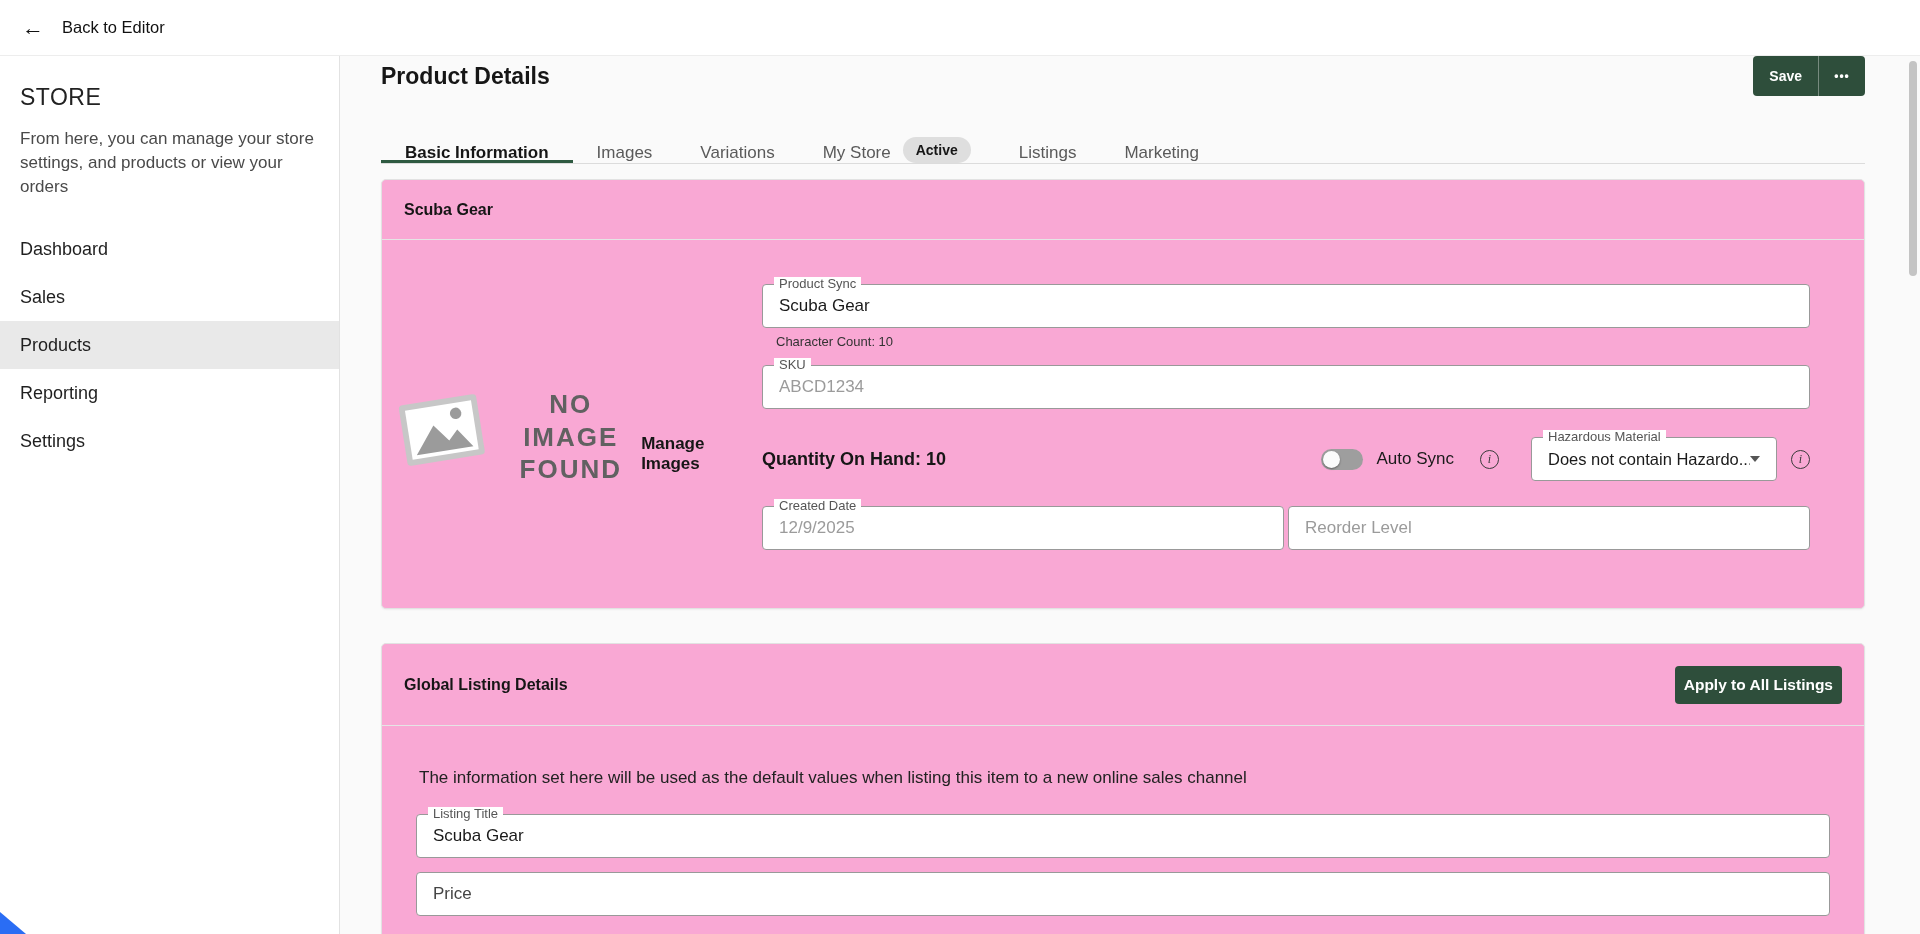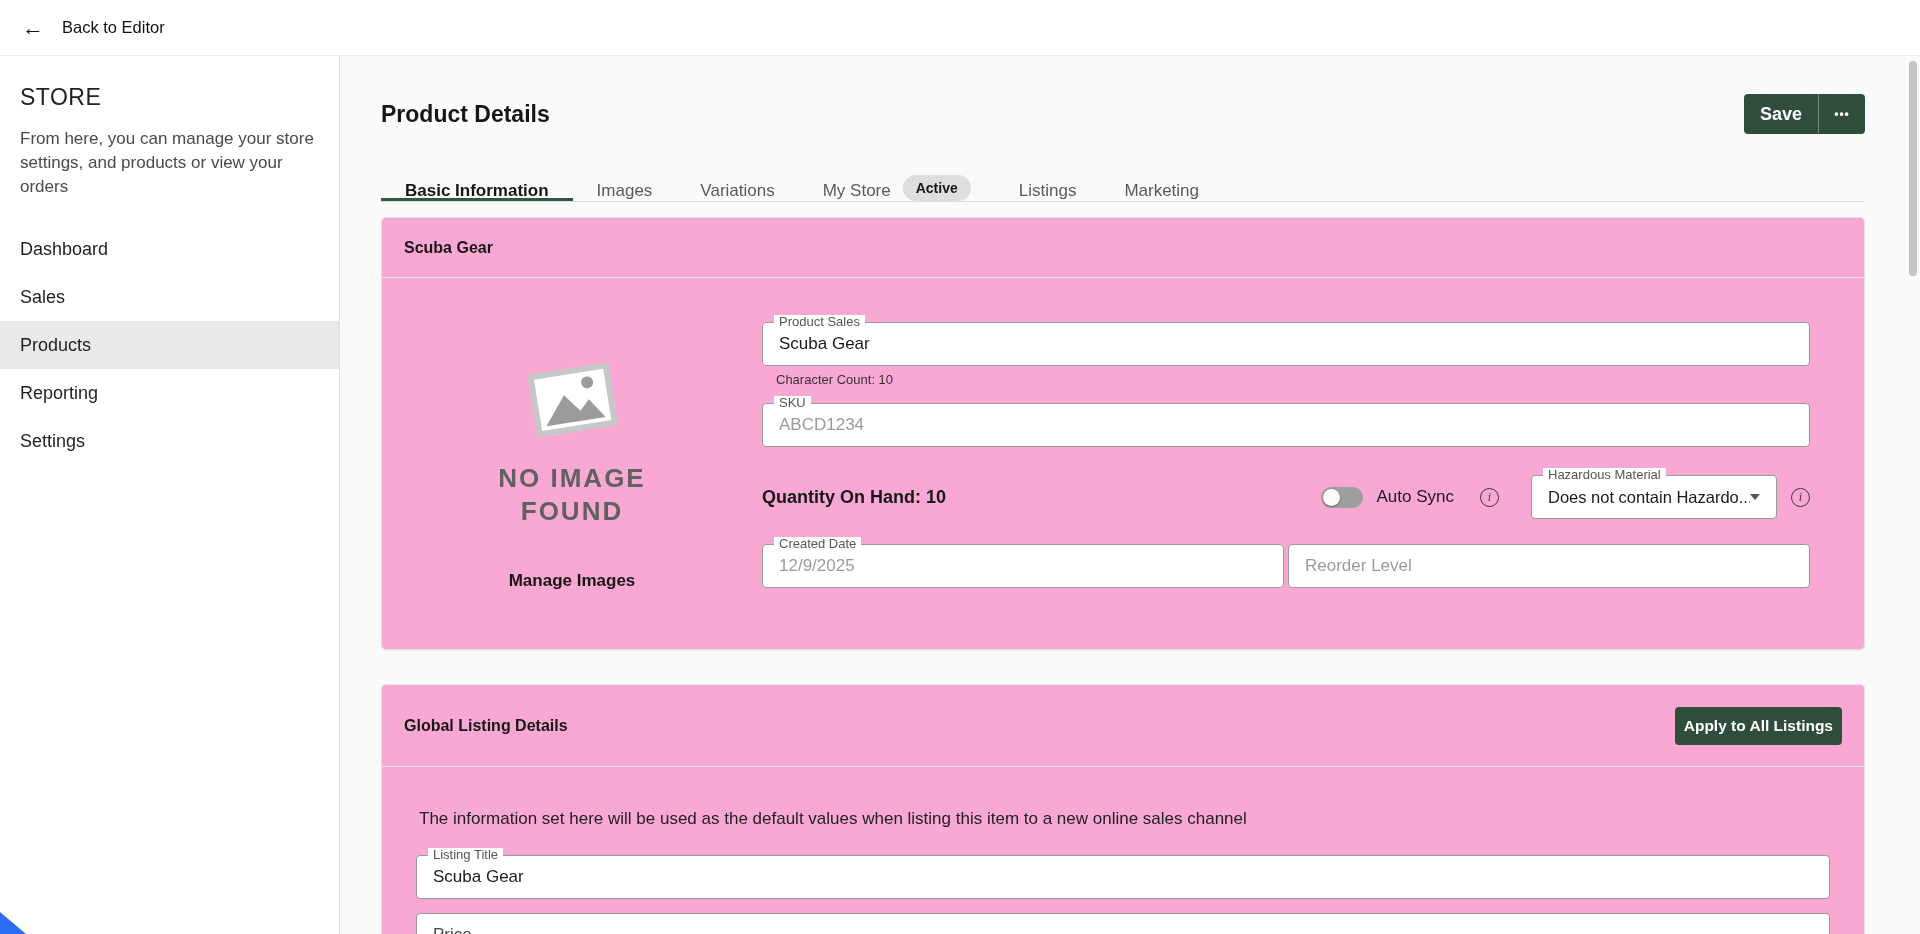--- a/index.html
+++ b/index.html
@@ -15,42 +15,42 @@
   .sidebar{position:absolute;top:56px;left:0;width:340px;bottom:0;background:#fff;border-right:1px solid #e2e2e2;z-index:4}
   .sidebar-head{padding:28px 20px 0 20px}
   .sidebar-title{font-size:23px;font-weight:500;letter-spacing:.5px;color:#222}
   .sidebar-desc{margin-top:16px;font-size:17px;line-height:1.42;color:#4a4a4a;max-width:305px}
   .nav{margin-top:26px}
   .nav-item{height:48px;display:flex;align-items:center;padding-left:20px;font-size:18px;color:#1f1f1f;cursor:pointer}
   .nav-item.active{background:#e9e9e9}
 
   
   .main{position:absolute;left:341px;top:56px;right:0;bottom:0;background:#fafafa;padding:0 55px 0 40px;overflow:hidden}
-  .header-row{display:flex;align-items:center;margin-top:38px}
+  .header-row{display:flex;align-items:center;}
   .page-title{font-size:23px;font-weight:700;color:#161616}
   .header-actions{margin-left:auto;display:flex}
   .btn-green{background:#2e4e3b;color:#fff;border:none;font-family:inherit;font-weight:700;cursor:pointer}
-  .btn-save{height:40px;padding:0 16px;font-size:18px;border-radius:4px 0 0 4px;border-right:1px solid rgba(255,255,255,.35)}
+  .btn-save{height:40px;padding:0 16px;font-size:14px;border-radius:4px 0 0 4px;border-right:1px solid rgba(255,255,255,.35)}
   .btn-more{height:40px;width:46px;border-radius:0 4px 4px 0;font-size:12px;letter-spacing:1px}
 
   
   .tabs{display:flex;align-items:stretch;height:46px;margin-top:22px;border-bottom:1px solid #dcdcdc}
   .tab{display:flex;align-items:flex-end;gap:12px;padding:0 24px;font-size:17px;color:#5a5a5a;cursor:pointer;white-space:nowrap}
   .tab.active{color:#161616;font-weight:700;box-shadow:inset 0 -3px 0 #2e5a41}
   .badge{background:#dedede;border-radius:13px;padding:5px 13px;font-size:14px;font-weight:700;color:#161616}
 
   
   .card{background:#f9a8d4;border:1px solid #e2e2e2;border-radius:5px;box-shadow:0 1px 2px rgba(0,0,0,.05)}
   .card1{margin-top:15px}
   .card-header{display:flex;align-items:center;padding:0 22px;border-bottom:1px solid #e5e5e5}
   .card1 .card-header{height:60px}
   .card-title{font-size:16px;font-weight:700;color:#161616}
 
   .card1-body{display:flex;padding:44px 54px 58px 0}
-  .img-col{width:380px;flex:none;display:flex;flex-direction:column;align-items:center;padding-top:30px}
+  .img-col{width:380px;flex:none;display:flex;flex-direction:row;align-items:center;padding-top:30px}
   .no-image-text{margin-top:10px;font-size:26px;font-weight:700;color:#616161;letter-spacing:2px;text-align:center;line-height:1.25}
   .manage-images{margin-top:44px;font-size:17px;font-weight:700;color:#161616;cursor:pointer}
   .fields-col{flex:1;min-width:0}
 
   
   .field{position:relative;border:1px solid #999;border-radius:4px;height:44px;background:#fff;display:flex;align-items:center;padding:0 16px;font-size:17px;color:#1a1a1a;cursor:text}
   .field .flabel{position:absolute;top:-8px;left:11px;background:#fff;padding:0 5px;font-size:13px;color:#555;line-height:1;white-space:nowrap}
   .field .fvalue{white-space:nowrap;overflow:hidden}
   .muted{color:#9b9b9b}
   .char-count{margin:6px 0 16px 14px;font-size:13px;color:#333}
@@ -153,21 +153,21 @@
         </svg>
         <div class="no-image-text">
           <div>NO IMAGE</div>
           <div>FOUND</div>
         </div>
         <div class="manage-images">Manage Images</div>
       </div>
 
       <div class="fields-col">
         <div class="field">
-          <span class="flabel">Product Sales</span>
+          <span class="flabel">Product Sync</span>
           <span class="fvalue">Scuba Gear</span>
         </div>
         <div class="char-count">Character Count: 10</div>
 
         <div class="field">
           <span class="flabel">SKU</span>
           <span class="fvalue muted">ABCD1234</span>
         </div>
 
         <div class="qty-row">

